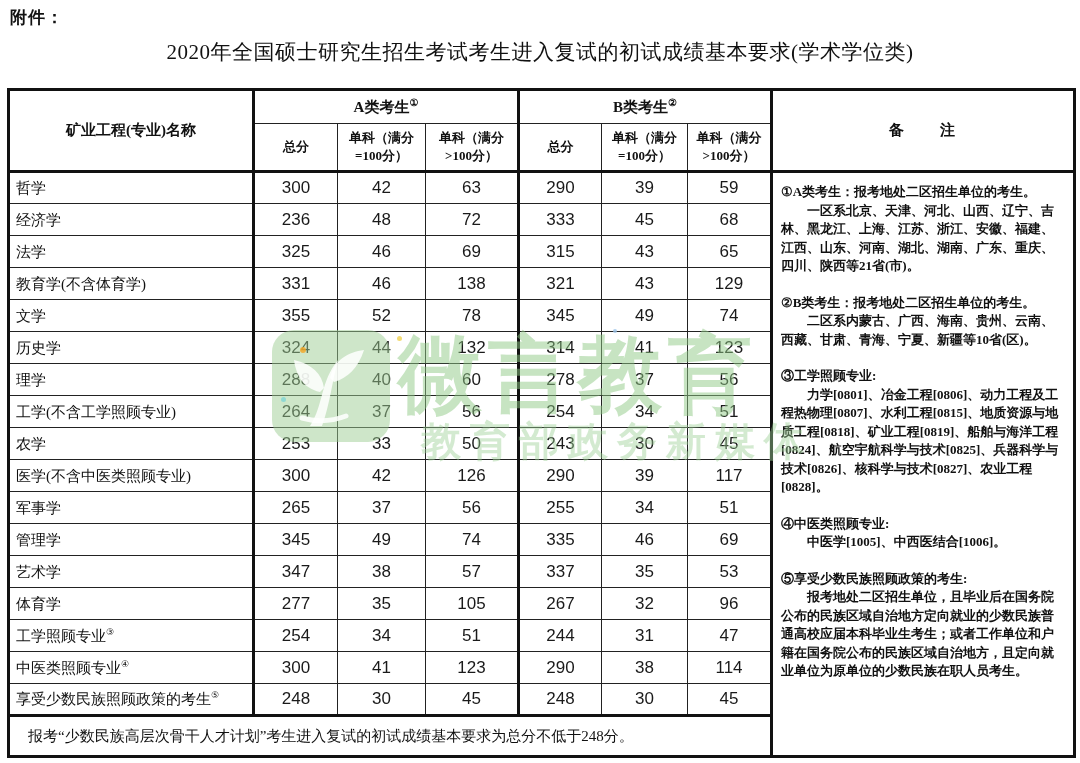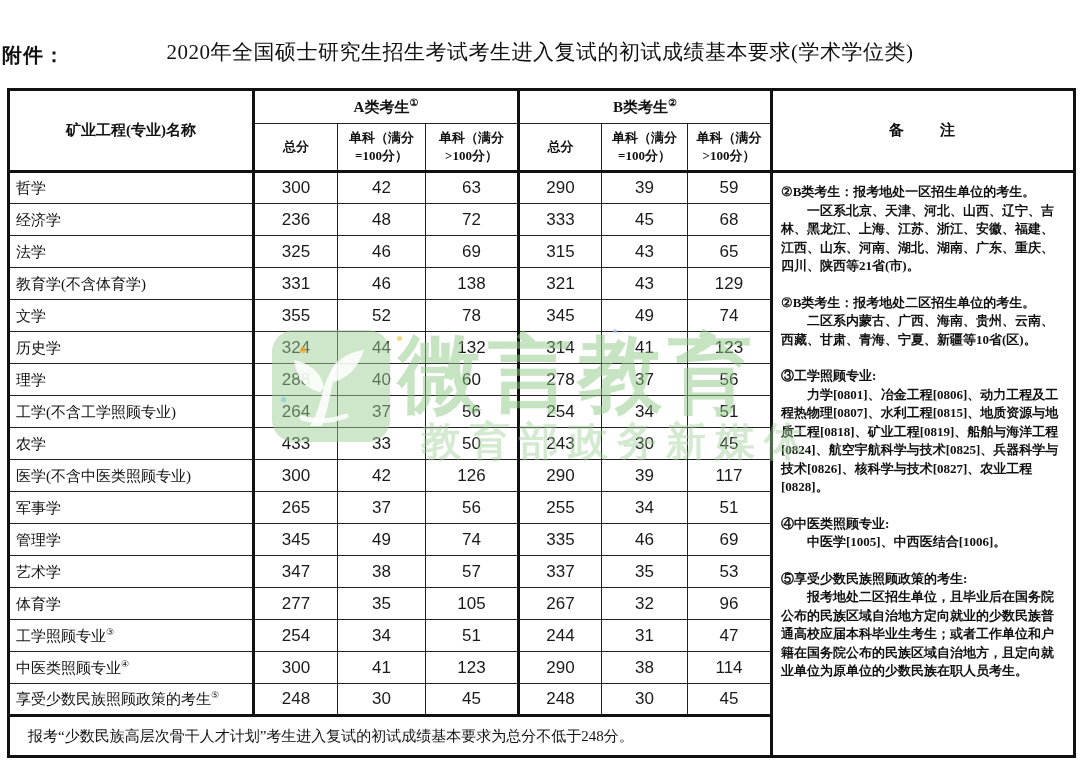--- a/index.html
+++ b/index.html
@@ -1,18 +1,18 @@
 <!DOCTYPE html>
 <html><head>
 <meta charset="utf-8">
 <style>
   html,body{margin:0;padding:0;background:#ffffff;}
   .page{position:relative;width:1080px;height:763px;background:#ffffff;overflow:hidden;
         font-family:"Liberation Serif","DejaVu Serif",serif;color:#111;}
-  .attachment{position:absolute;left:2px;top:6px;font-size:20px;font-weight:bold;letter-spacing:1px;margin-top:36px;}
+  .attachment{position:absolute;left:10px;top:6px;font-size:17px;font-weight:bold;letter-spacing:1px;}
   .doc-title{position:absolute;left:0;top:38px;width:100%;text-align:center;
              font-size:21px;font-weight:normal;letter-spacing:.5px;}
   table.score-table{position:absolute;left:7px;top:88px;width:1066px;
                     border-collapse:collapse;table-layout:fixed;
                     border:3px solid #111;}
   th,td{border:1px solid #222;padding:0;vertical-align:middle;}
   .tk-r{border-right:3px solid #111 !important;}
   .tk-b{border-bottom:3px solid #111 !important;}
   .tk-t{border-top:3px solid #111 !important;}
   thead th{font-weight:bold;background:#fff;}
@@ -81,21 +81,21 @@
     <tbody id="tbody">
         <tr class="data-row">
           <td class="name-cell tk-r">哲学</td>
           <td class="num">300</td>
           <td class="num">42</td>
           <td class="num tk-r">63</td>
           <td class="num">290</td>
           <td class="num">39</td>
           <td class="num tk-r">59</td>
           <td rowspan="18" class="remarks tk-t">
-            <p class="note">②B类考生：报考地处一区招生单位的考生。</p>
+            <p class="note">①A类考生：报考地处二区招生单位的考生。</p>
             <p class="note ind">一区系北京、天津、河北、山西、辽宁、吉林、黑龙江、上海、江苏、浙江、安徽、福建、江西、山东、河南、湖北、湖南、广东、重庆、四川、陕西等21省(市)。</p>
             <p class="note gap">②B类考生：报考地处二区招生单位的考生。</p>
             <p class="note ind">二区系内蒙古、广西、海南、贵州、云南、西藏、甘肃、青海、宁夏、新疆等10省(区)。</p>
             <p class="note gap">③工学照顾专业:</p>
             <p class="note ind">力学[0801]、冶金工程[0806]、动力工程及工程热物理[0807]、水利工程[0815]、地质资源与地质工程[0818]、矿业工程[0819]、船舶与海洋工程[0824]、航空宇航科学与技术[0825]、兵器科学与技术[0826]、核科学与技术[0827]、农业工程[0828]。</p>
             <p class="note gap">④中医类照顾专业:</p>
             <p class="note ind">中医学[1005]、中西医结合[1006]。</p>
             <p class="note gap">⑤享受少数民族照顾政策的考生:</p>
             <p class="note ind">报考地处二区招生单位，且毕业后在国务院公布的民族区域自治地方定向就业的少数民族普通高校应届本科毕业生考生；或者工作单位和户籍在国务院公布的民族区域自治地方，且定向就业单位为原单位的少数民族在职人员考生。</p>
           </td>
@@ -158,21 +158,21 @@
           <td class="name-cell tk-r">工学(不含工学照顾专业)</td>
           <td class="num">264</td>
           <td class="num">37</td>
           <td class="num tk-r">56</td>
           <td class="num">254</td>
           <td class="num">34</td>
           <td class="num tk-r">51</td>
         </tr>
         <tr class="data-row">
           <td class="name-cell tk-r">农学</td>
-          <td class="num">433</td>
+          <td class="num">253</td>
           <td class="num">33</td>
           <td class="num tk-r">50</td>
           <td class="num">243</td>
           <td class="num">30</td>
           <td class="num tk-r">45</td>
         </tr>
         <tr class="data-row">
           <td class="name-cell tk-r">医学(不含中医类照顾专业)</td>
           <td class="num">300</td>
           <td class="num">42</td>

